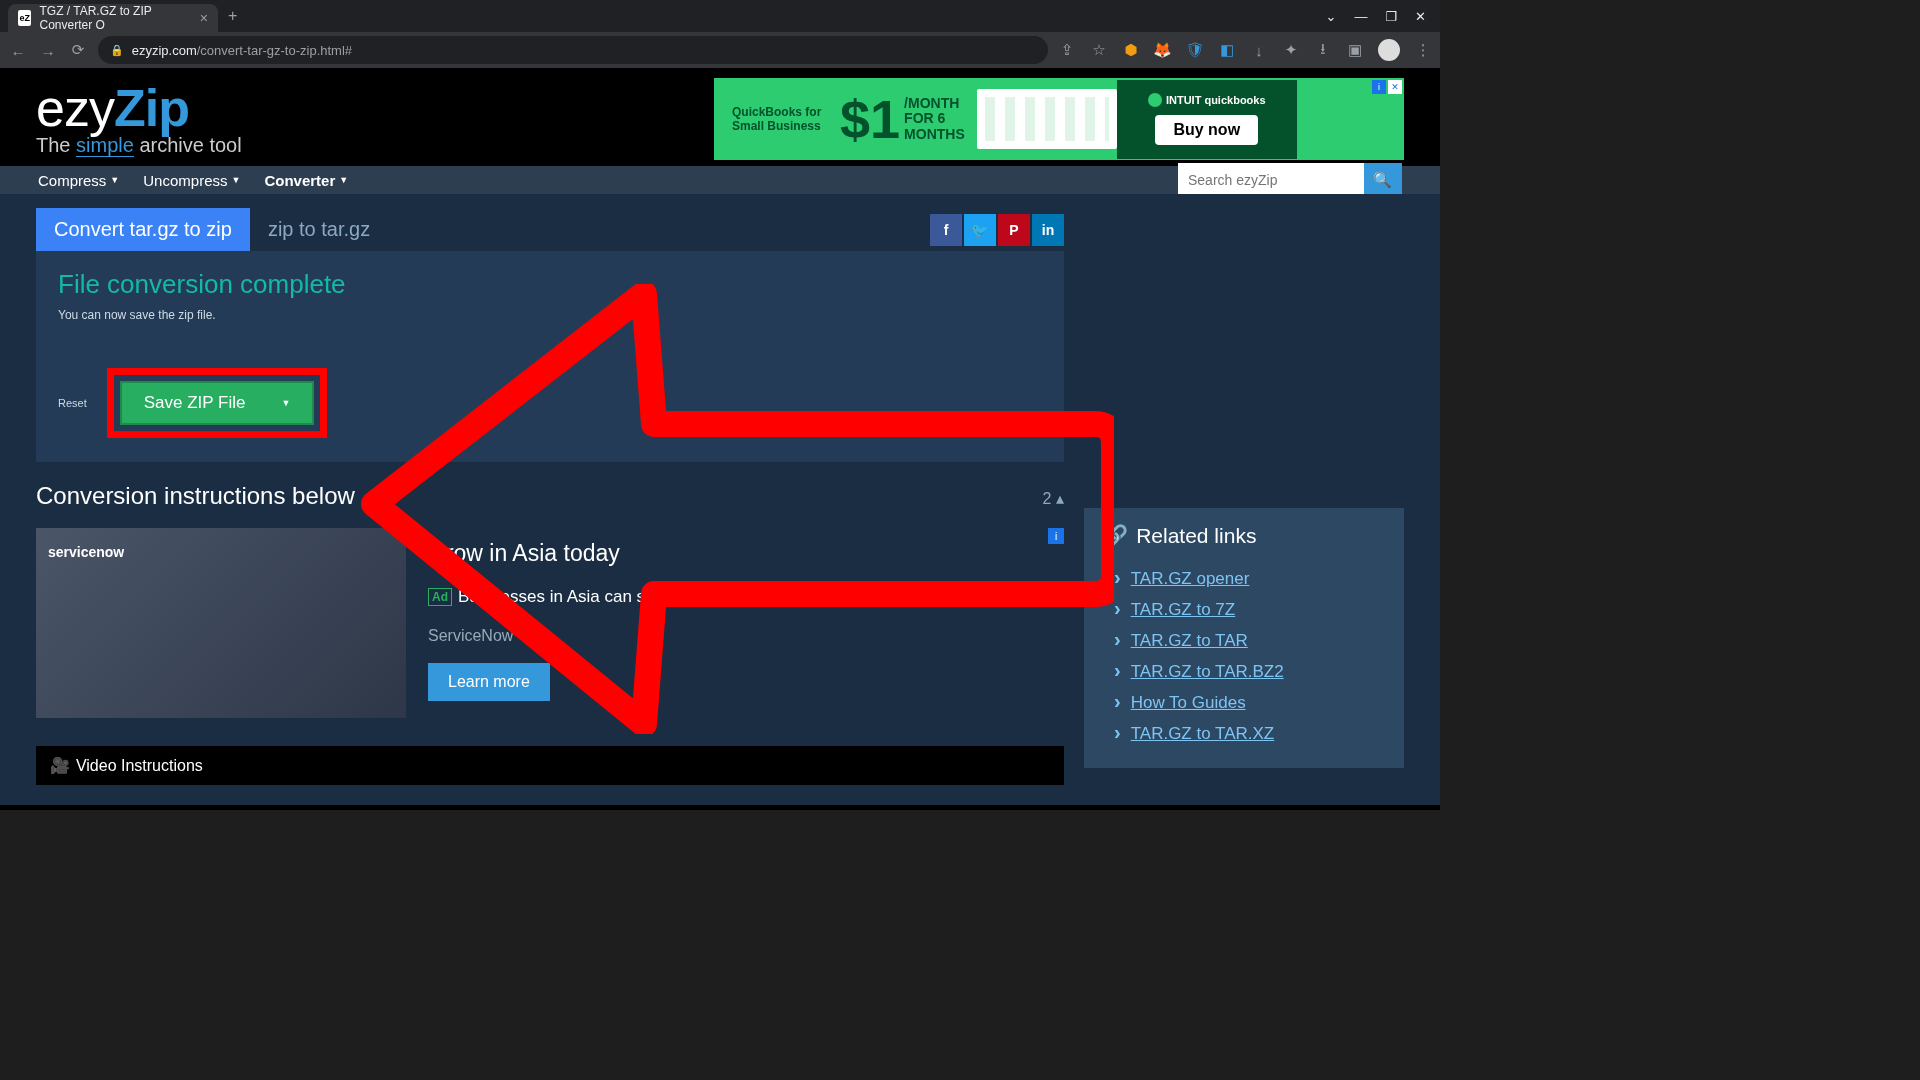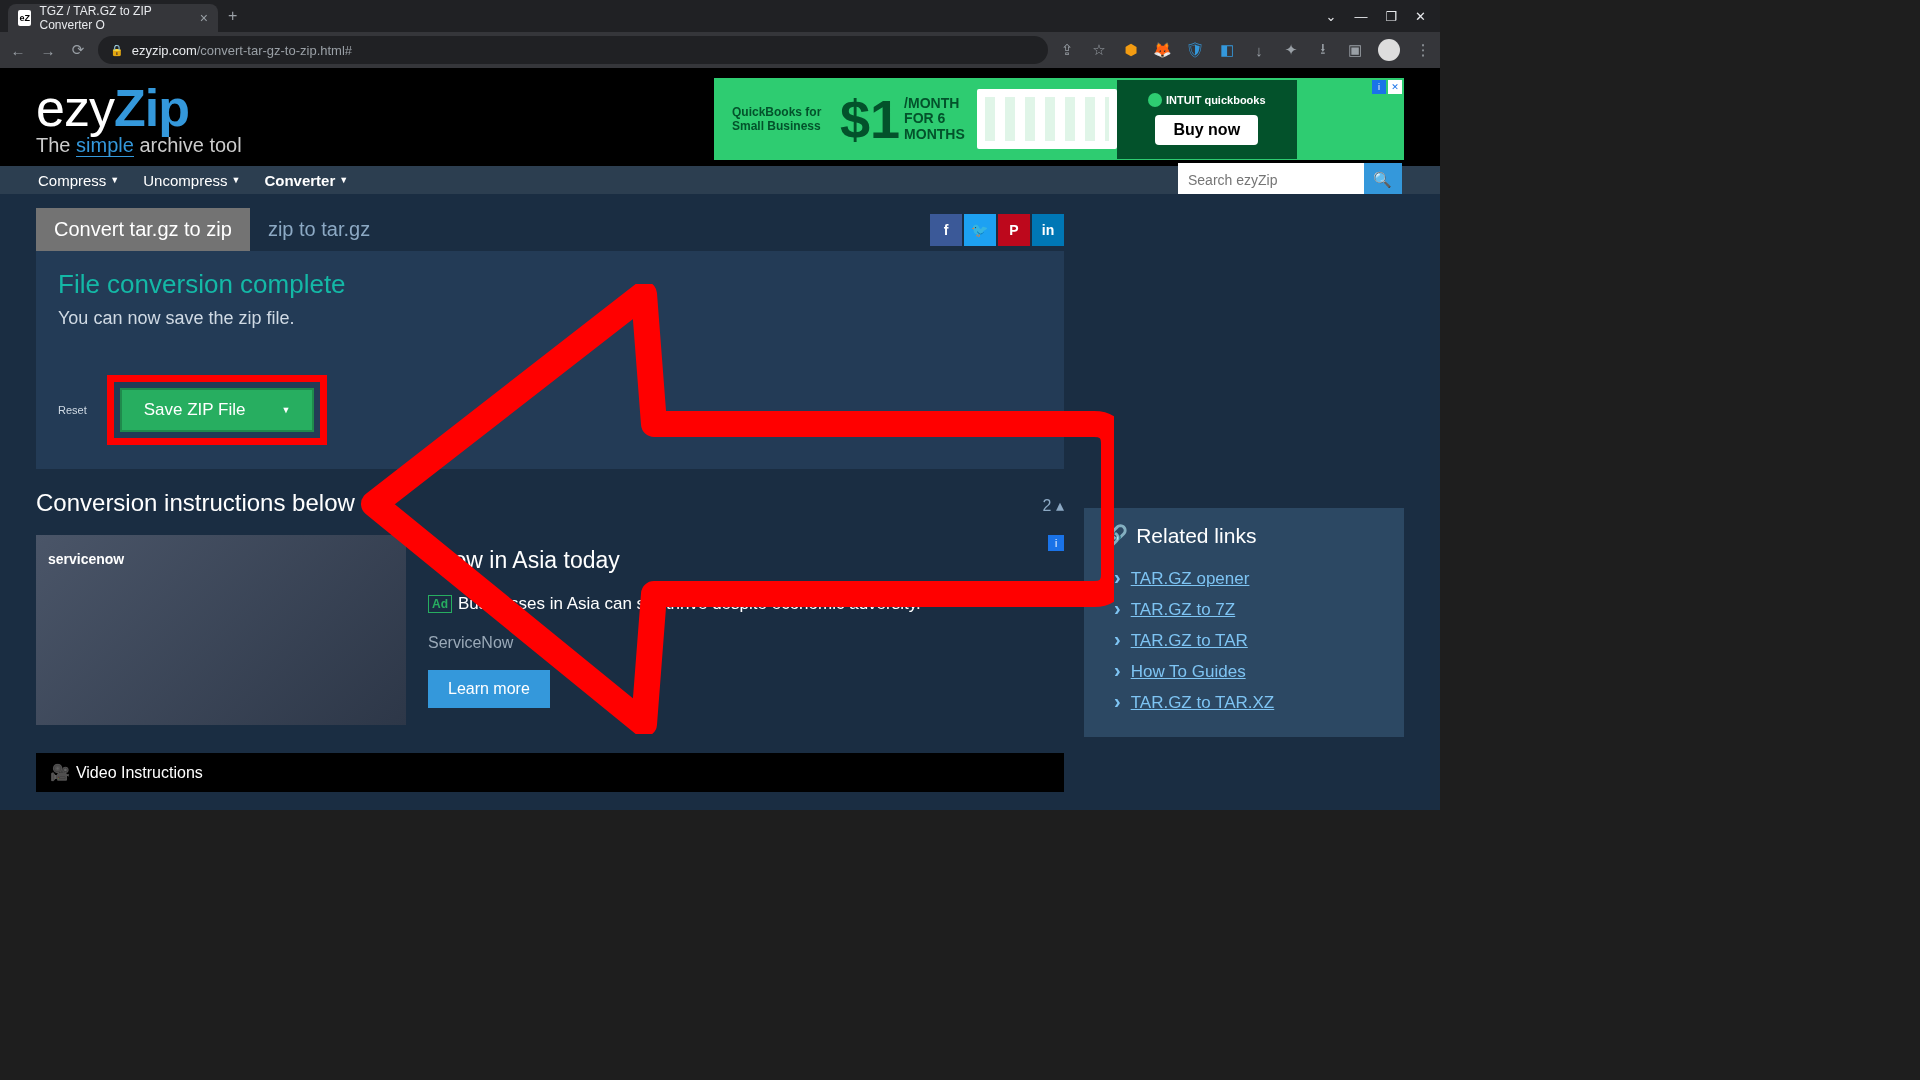--- a/index.html
+++ b/index.html
@@ -54,28 +54,28 @@
 .nav-search { margin-left: auto; display: flex; }
 .nav-search input { width: 186px; height: 34px; border: none; padding: 0 10px; font-size: 14px; }
 .nav-search button { width: 38px; background: #3498db; border: none; color: #fff; font-size: 15px; }
 
 .content-wrap { background: #1a2d42; padding: 0 0 20px 0; position: relative; }
 .content-inner { display: flex; padding: 0 36px; gap: 20px; }
 .main-col { flex: 1; }
 
 .tabs-row { display: flex; align-items: center; padding-top: 14px; }
 .page-tab { padding: 10px 18px; font-size: 20px; color: #8ca9c4; }
-.page-tab.active { background: #737373; color: #fff; }
+.page-tab.active { background: #3b82f6; color: #fff; }
 .social-row { margin-left: auto; display: flex; gap: 2px; }
 .social { width: 32px; height: 32px; color: #fff; display: flex; align-items: center; justify-content: center; font-size: 14px; font-weight: bold; }
 .fb { background: #3b5998; } .tw { background: #1da1f2; } .pin { background: #bd081c; } .li { background: #0077b5; }
 
 .status-box { background: #233b56; padding: 18px 22px 24px; margin-top: 0; }
 .status-title { color: #14b8a6; font-size: 26px; font-weight: 400; }
-.status-sub { color: #d0dae4; font-size: 18px; margin-top: 8px; }
+.status-sub { color: #d0dae4; font-size: 12px; margin-top: 8px; }
 .button-row { display: flex; align-items: center; gap: 20px; margin-top: 46px; }
 .reset-btn { color: #d0dae4; font-size: 11px; }
 .save-wrap { border: 7px solid #ff0000; padding: 6px; }
 .save-btn { background: #27ae60; color: #fff; padding: 10px 22px; font-size: 17px; display: flex; align-items: center; gap: 36px; border: 2px solid #1f8a4c; }
 .save-btn .caret { font-size: 9px; }
 
 .instructions-title { color: #fff; font-size: 24px; margin: 20px 0 4px; }
 .instr-num { margin-left: auto; color: #8ca9c4; font-size: 16px; }
 .instructions-row { display:flex; align-items:baseline; }
 
@@ -251,20 +251,21 @@
       <div class="side-col">
         <div class="related-box">
           <div class="related-title">
               <span>🔗</span>
               <span>Related links</span>
             </div>
           <ul class="related-list">
             <li><a>TAR.GZ opener</a></li>
             <li><a>TAR.GZ to 7Z</a></li>
             <li><a>TAR.GZ to TAR</a></li>
+            <li><a>TAR.GZ to TAR.BZ2</a></li>
             <li><a>How To Guides</a></li>
             <li><a>TAR.GZ to TAR.XZ</a></li>
           </ul>
         </div>
       </div>
     </div>
   </div>
 
   <svg class="arrow" viewBox="0 0 770 450">
     <path d="M 30 220 L 300 10 L 310 140 L 750 140 Q 770 140 770 160 L 770 290 Q 770 310 750 310 L 310 310 L 300 440 Z" fill="none" stroke="#ff0000" stroke-width="26" stroke-linejoin="round"></path>

